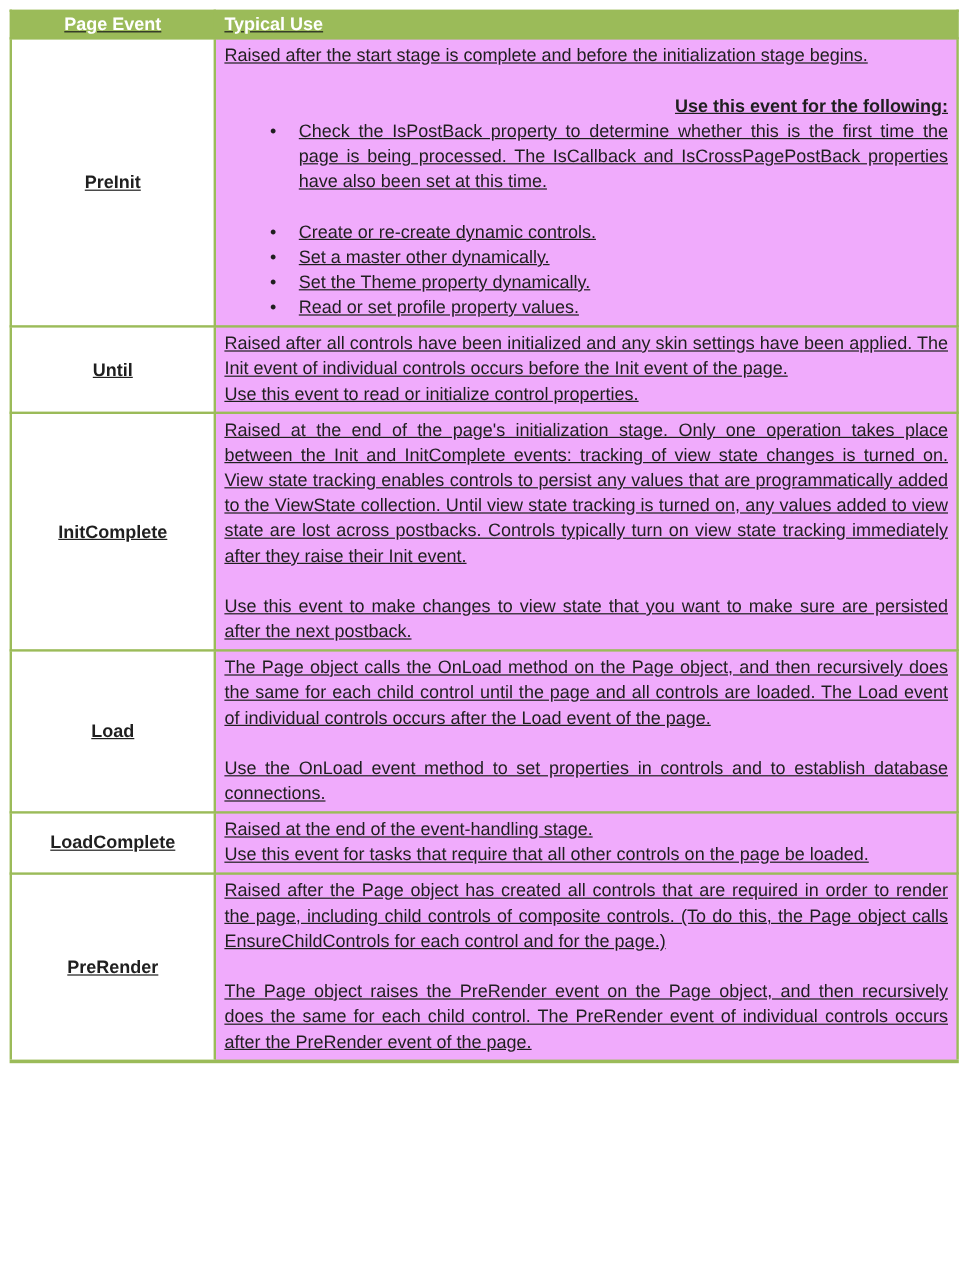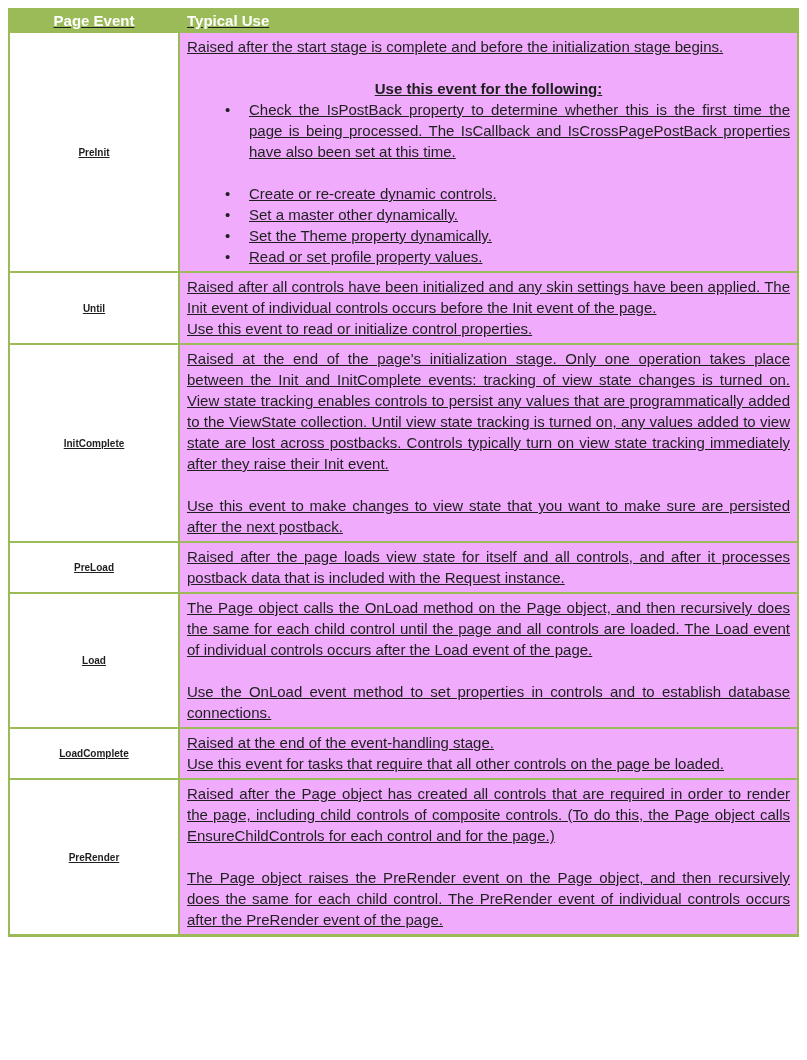--- a/index.html
+++ b/index.html
@@ -36,32 +36,32 @@
     font-weight:bold;
     padding:2px 7px;
     height:23px;
     border-color:var(--border-green);
   }
   th.h-event{ text-align:center; }
   th.h-use{ text-align:left; }
   td.event-cell{
     text-align:center;
     font-weight:bold;
-    font-size:10px;
+    font-size:15px;
     padding:2px 6px;
     background:#fff;
   }
   td.use-cell{
     padding:3px 7px 4px 7px;
     font-size:15px;
     line-height:21px;
     background:#f0abfc;
   }
   .para{ text-align:justify; }
-  .para.bold{ font-weight:bold; text-align:center; }
+  .para.bold{ font-weight:bold; text-align:right; }
   .spacer{ height:21px; }
   .bullet{
     text-align:justify;
     padding-left:62px;
     position:relative;
   }
   .bullet::before{
     content:"\2022";
     position:absolute;
     left:38px;
@@ -108,26 +108,20 @@
         </tr>
         <tr>
           <td class="event-cell">InitComplete</td>
           <td class="use-cell">
             <div class="para">Raised at the end of the page's initialization stage. Only one operation takes place between the Init and InitComplete events: tracking of view state changes is turned on. View state tracking enables controls to persist any values that are programmatically added to the ViewState collection. Until view state tracking is turned on, any values added to view state are lost across postbacks. Controls typically turn on view state tracking immediately after they raise their Init event.</div>
             <div class="spacer"></div>
             <div class="para">Use this event to make changes to view state that you want to make sure are persisted after the next postback.</div>
           </td>
         </tr>
         <tr>
-          <td class="event-cell">PreLoad</td>
-          <td class="use-cell">
-            <div class="para">Raised after the page loads view state for itself and all controls, and after it processes postback data that is included with the Request instance.</div>
-          </td>
-        </tr>
-        <tr>
           <td class="event-cell">Load</td>
           <td class="use-cell">
             <div class="para">The Page object calls the OnLoad method on the Page object, and then recursively does the same for each child control until the page and all controls are loaded. The Load event of individual controls occurs after the Load event of the page.</div>
             <div class="spacer"></div>
             <div class="para">Use the OnLoad event method to set properties in controls and to establish database connections.</div>
           </td>
         </tr>
         <tr>
           <td class="event-cell">LoadComplete</td>
           <td class="use-cell">

